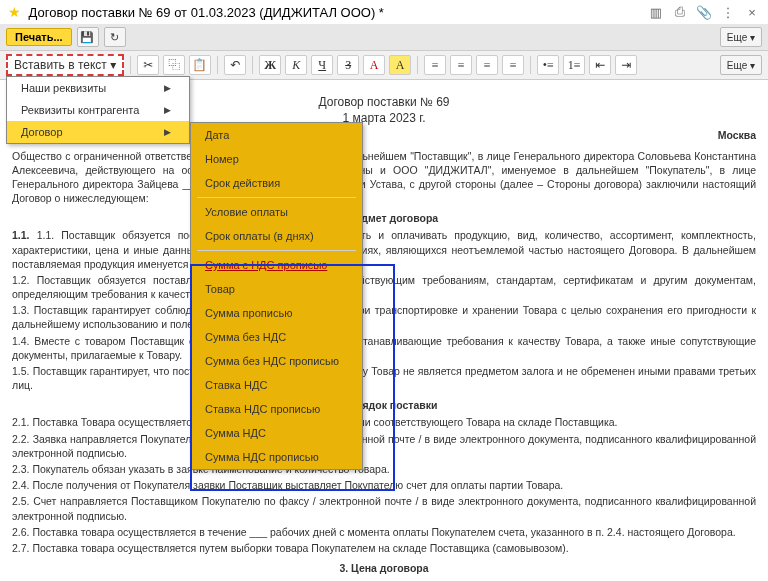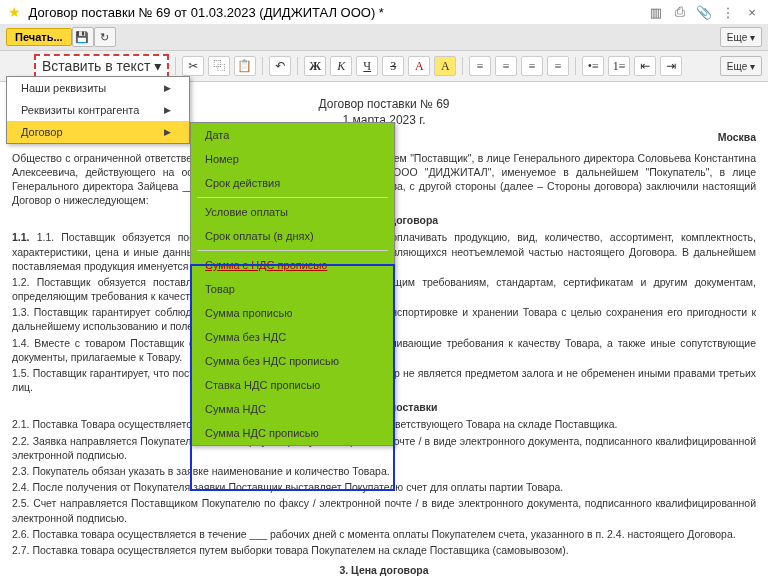--- a/index.html
+++ b/index.html
@@ -4,28 +4,28 @@
 <style>
   * { box-sizing: border-box; }
   body { margin: 0; font-family: Arial, sans-serif; font-size: 11px; color: #333; background: #fff; width: 768px; }
   
   .titlebar { display: flex; align-items: center; padding: 4px 8px; gap: 8px; }
   .titlebar .star { color: #f9c900; font-size: 14px; }
   .titlebar .title { font-size: 13px; color: #000000; flex: 0 0 auto; }
   .titlebar .spacer { flex: 1; }
   .titlebar .tico { width: 16px; height: 16px; display: inline-flex; align-items: center; justify-content: center; font-size: 13px; color: #666; cursor: pointer; }
   
-  .toolbar1 { display: flex; align-items: center; background: #e7e7e7; padding: 3px 6px; border-bottom: 1px solid #ccc; }
+  .toolbar1 { display: flex; align-items: center; background: #e7e7e7; padding: 3px 6px; gap: 5px; border-bottom: 1px solid #ccc; }
   .print-btn { background: #ffd83a; border: 1px solid #d4a800; padding: 2px 8px; font-size: 11px; font-weight: bold; cursor: pointer; border-radius: 2px; }
   .tbtn { width: 22px; height: 20px; border: 1px solid #bbb; background: #f5f5f5; display: inline-flex; align-items: center; justify-content: center; font-size: 11px; cursor: pointer; border-radius: 2px; }
   .tbtn.save { color: #2573c9; }
   .tbtn.more { width: auto; padding: 0 6px; font-size: 10px; }
   
   .toolbar2 { display: flex; align-items: center; background: #f1f1f1; padding: 3px 6px; gap: 4px; border-bottom: 1px solid #ccc; }
-  .insert-btn { background: #fff; border: 2px dashed #d83a3a; padding: 2px 6px; font-size: 14px; cursor: pointer; display: inline-flex; align-items: center; gap: 3px; margin-left: 28px; }
+  .insert-btn { background: #fff; border: 2px dashed #d83a3a; padding: 2px 6px; font-size: 12px; cursor: pointer; display: inline-flex; align-items: center; gap: 3px; }
   .sep { width: 1px; height: 18px; background: #ccc; margin: 0 2px; }
   .fmt { width: 22px; height: 20px; border: 1px solid #ccc; background: #fff; display: inline-flex; align-items: center; justify-content: center; font-size: 12px; cursor: pointer; border-radius: 2px; font-family: 'Times New Roman', serif; }
   .fmt.red { color: #c00; }
   .fmt.ul { text-decoration: underline; }
   .fmt.st { text-decoration: line-through; }
   
   .doc { position: relative; padding: 14px 12px 14px 12px; background: #fff; font-size: 10.5px; line-height: 1.35; text-align: justify; }
   .doc-title { text-align: center; font-weight: normal; font-size: 12px; }
   .doc-city { text-align: right; font-weight: bold; margin: 2px 0 6px; }
   .sect-h { text-align: center; font-weight: bold; margin: 6px 0 3px; }
@@ -37,21 +37,21 @@
   .wm { position: absolute; top: 230px; left: 230px; color: #c6d9e8; font-size: 18px; font-weight: bold; pointer-events: none; z-index: 1; }
   .wm2 { position: absolute; top: 260px; left: 255px; color: #d8e5ee; font-size: 13px; pointer-events: none; z-index: 1; }
   
   
   .menu1 { position: absolute; left: 6px; top: 76px; width: 184px; background: #fff; border: 1px solid #888; box-shadow: 2px 2px 4px rgba(0,0,0,0.25); z-index: 20; font-size: 11px; }
   .menu1 .mi { padding: 5px 18px 5px 14px; cursor: pointer; display: flex; justify-content: space-between; align-items: center; }
   .menu1 .mi.hi { background: #ffd83a; align-items: center; }
   .arw { font-size: 9px; color: #444; }
   
   
-  .menu2 { position: absolute; left: 190px; top: 122px; width: 205px; background: #84cc16; border: 1px solid #888; box-shadow: 2px 2px 4px rgba(0,0,0,0.25); z-index: 21; font-size: 11px; }
+  .menu2 { position: absolute; left: 190px; top: 122px; width: 173px; background: #eab308; border: 1px solid #888; box-shadow: 2px 2px 4px rgba(0,0,0,0.25); z-index: 21; font-size: 11px; }
   .menu2 .mi2 { padding: 6px 14px; cursor: pointer; }
   .menu2 .div { height: 1px; background: #d0d0d0; margin: 2px 6px; }
   .menu2 .hiRed { color: #b00000; text-decoration: underline; }
   .bluebox { position: absolute; left: 190px; top: 264px; width: 205px; height: 227px; border: 2px solid #1531d8; z-index: 22; pointer-events: none; }
 </style>
 </head>
 <body>
 
 <div class="titlebar">
   <span class="star">★</span>
@@ -149,17 +149,18 @@
     <div class="mi2">Срок действия</div>
     <div class="div"></div>
     <div class="mi2">Условие оплаты</div>
     <div class="mi2">Срок оплаты (в днях)</div>
     <div class="div"></div>
     <div class="mi2 hiRed">Сумма с НДС прописью</div>
     <div class="mi2">Товар</div>
     <div class="mi2">Сумма прописью</div>
     <div class="mi2">Сумма без НДС</div>
     <div class="mi2">Сумма без НДС прописью</div>
+    <div class="mi2">Ставка НДС</div>
     <div class="mi2">Ставка НДС прописью</div>
     <div class="mi2">Сумма НДС</div>
     <div class="mi2">Сумма НДС прописью</div>
   </div>
 <div class="bluebox"></div>
 
 </body></html>

